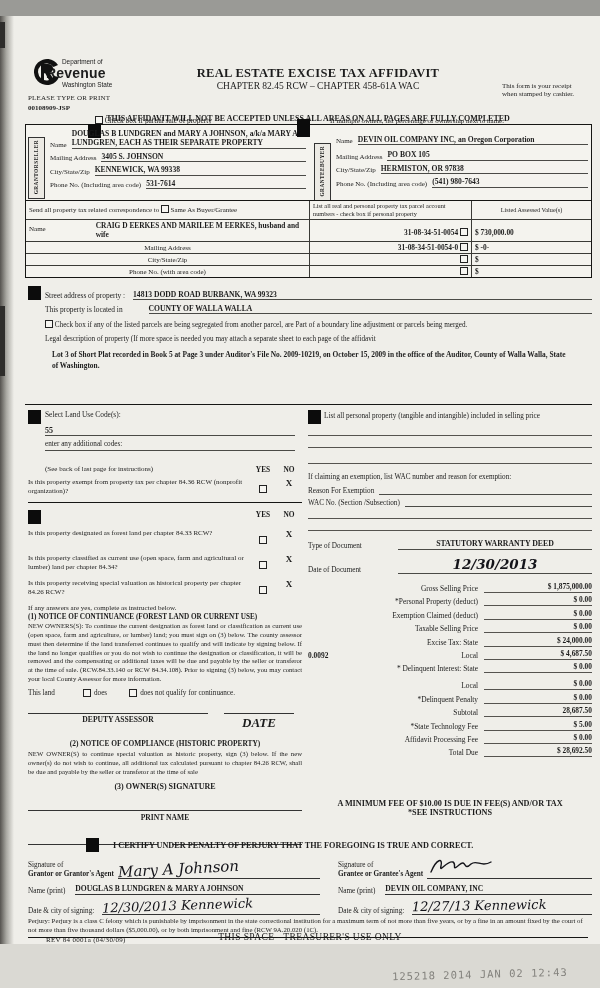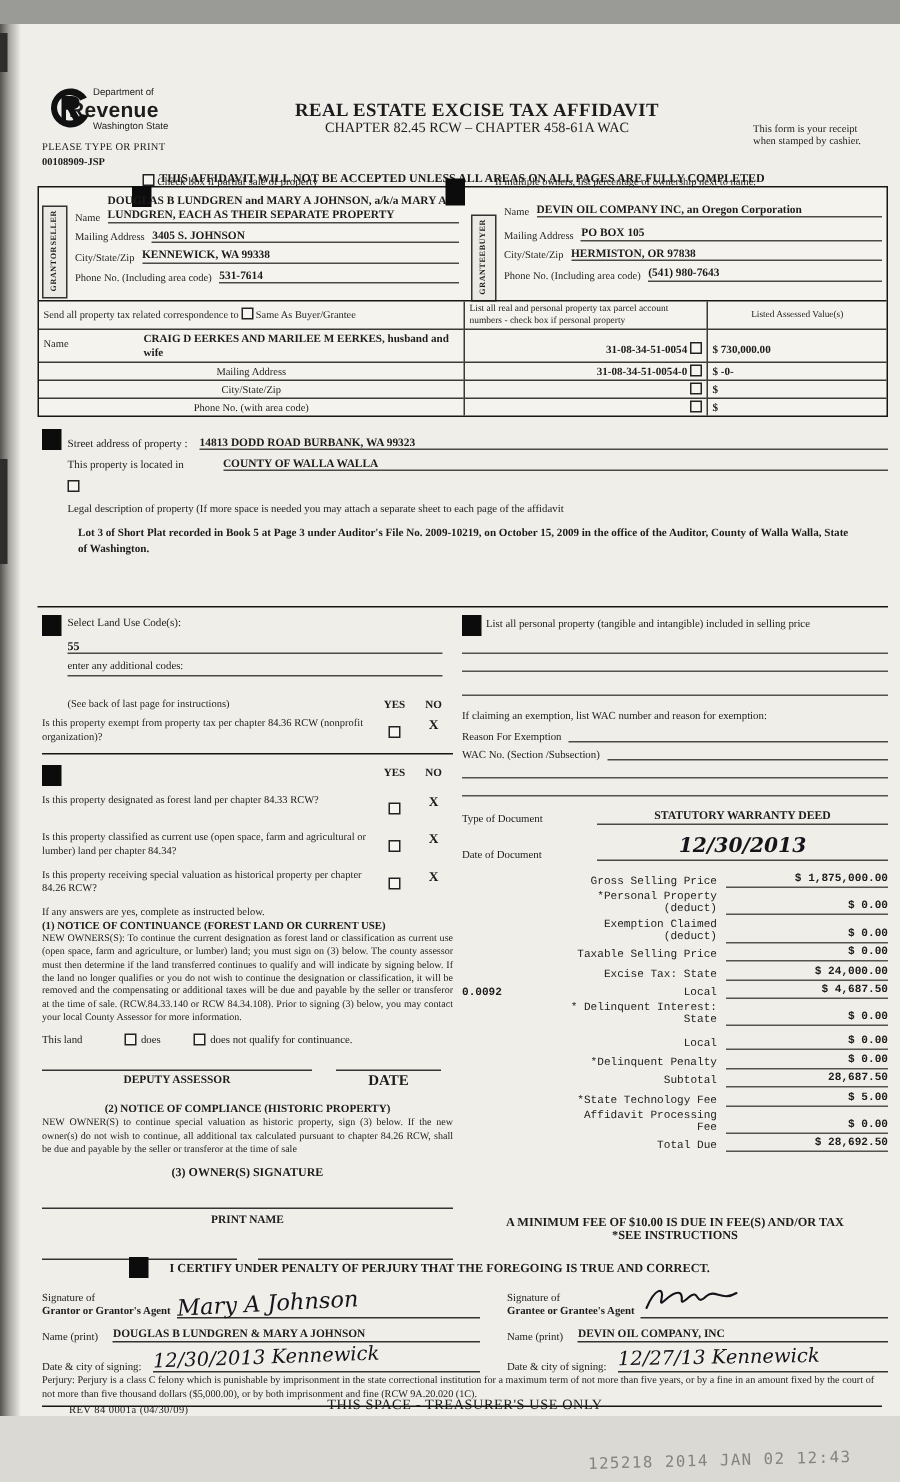--- a/index.html
+++ b/index.html
@@ -205,20 +205,21 @@
       <span class="sq" style="margin-right:4px;align-self:flex-start;"></span>
       <span style="font-size:7.4px;white-space:nowrap;padding-right:8px;">Street address of property :</span>
       <span class="fval">14813 DODD ROAD  BURBANK, WA  99323</span>
     </div>
     <div style="display:flex;align-items:flex-end;margin-bottom:6px;">
       <span style="font-size:7.4px;white-space:nowrap;padding-right:26px;margin-left:17px;">This property is located in</span>
       <span class="fval">COUNTY OF WALLA WALLA</span>
     </div>
     <div style="font-size:7.2px;margin-left:17px;margin-bottom:6px;">
       <span class="cb"></span>
+      <span>Check box if any of the listed parcels are being segregated from another parcel, are Part of a boundary line adjustment or parcels being merged.</span>
     </div>
     <div style="font-size:7.2px;margin-left:17px;margin-bottom:7px;">Legal description of property (If more space is needed you may attach a separate sheet to each page of the affidavit</div>
     <div class="b" style="font-size:7.4px;line-height:1.45;margin-left:24px;width:520px;">Lot 3 of Short Plat recorded in Book 5 at Page 3 under Auditor's File No. 2009-10219, on October 15, 2009 in the office of the Auditor, County of Walla Walla, State of Washington.</div>
   </div>
 
   <div class="abs" style="left:25px;top:388px;width:567px;border-top:1.6px solid #161614;"></div>
 
   <div class="abs" style="left:28px;top:394px;width:274px;">
     <div style="display:flex;align-items:flex-start;">
       <span class="sq" style="margin-right:4px;"></span>
@@ -267,21 +268,21 @@
     <div style="display:flex;font-size:7.2px;margin-top:5px;align-items:center;">
       <span>This land</span>
       <span class="cb" style="margin-left:28px;margin-right:3px;"></span>
       <span>does</span>
       <span class="cb" style="margin-left:22px;margin-right:3px;"></span>
       <span>does not qualify for continuance.</span>
     </div>
 
     <div style="display:flex;margin-top:16px;">
       <div style="width:180px;border-top:1px solid #333;text-align:center;font-size:7.6px;font-weight:bold;padding-top:1px;">DEPUTY ASSESSOR</div>
-      <div style="width:70px;margin-left:16px;border-top:1px solid #333;text-align:center;font-size:10px;font-weight:bold;padding-top:1px;">DATE</div>
+      <div style="width:70px;margin-left:16px;border-top:1px solid #333;text-align:center;font-size:13px;font-weight:bold;padding-top:1px;font-style:italic;">DATE</div>
     </div>
 
     <div class="b cent" style="font-size:7.4px;margin-top:8px;">(2) NOTICE OF COMPLIANCE (HISTORIC PROPERTY)</div>
     <div class="para" style="margin-top:2px;">NEW OWNER(S) to continue special valuation as historic property, sign (3) below. If the new owner(s) do not wish to continue, all additional tax calculated pursuant to chapter 84.26 RCW, shall be due and payable by the seller or transferor at the time of sale</div>
     <div class="b cent" style="font-size:8px;margin-top:6px;">(3) OWNER(S) SIGNATURE</div>
 
     <div style="border-bottom:1px solid #333;height:20px;"></div>
     <div class="b cent" style="font-size:7.6px;margin-top:2px;">PRINT NAME</div>
 
     <div style="display:flex;margin-top:22px;">
@@ -313,21 +314,21 @@
 
     <div style="display:flex;align-items:flex-end;margin-top:8px;">
       <span style="font-size:7.2px;white-space:nowrap;padding-right:5px;width:90px;">Type of Document</span>
       <span class="fval b cent" style="font-size:7.8px;line-height:1.3;">STATUTORY WARRANTY DEED</span>
     </div>
     <div style="display:flex;align-items:flex-end;margin-top:6px;">
       <span style="font-size:7.2px;white-space:nowrap;padding-right:5px;width:90px;">Date of Document</span>
       <span class="fval cent hand" style="font-size:13.5px;">12/30/2013</span>
     </div>
 
-    <div style="margin-top:8px;font-family:Liberation Mono, monospace;">
+    <div style="margin-top:8px;">
       <div class="fee-row">
           <span class="fee-rate"></span>
           <span class="fee-label">Gross Selling Price</span>
           <span class="fee-value">$ 1,875,000.00</span>
         </div>
       <div class="fee-row">
           <span class="fee-rate"></span>
           <span class="fee-label">*Personal Property (deduct)</span>
           <span class="fee-value">$ 0.00</span>
         </div>

